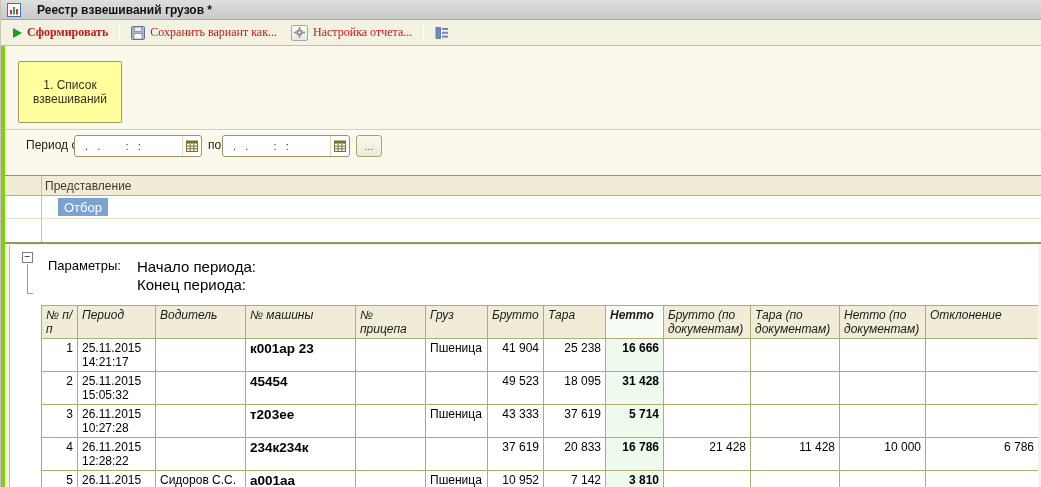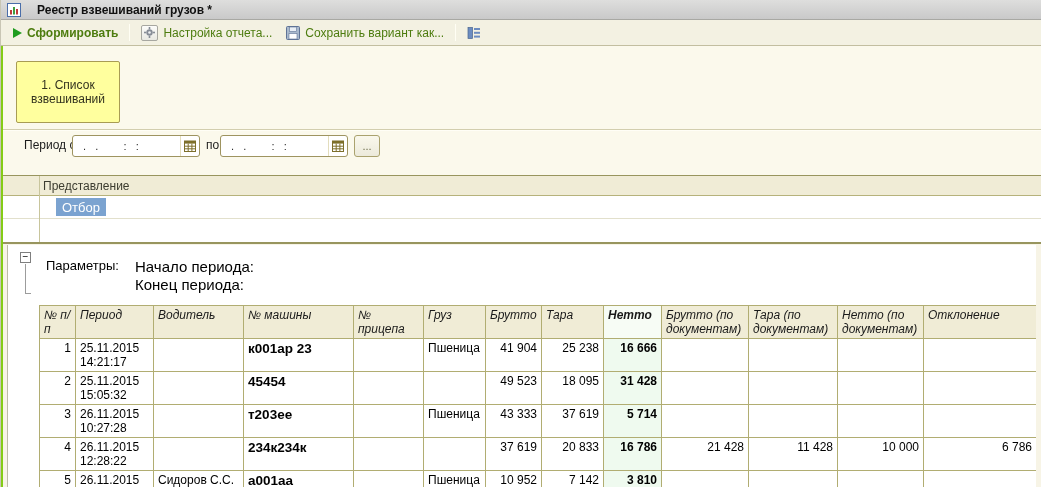--- a/index.html
+++ b/index.html
@@ -26,36 +26,36 @@
   .toolbar {
     position: absolute; left: 0; top: 20px; right: 0; height: 26px;
     background: var(--toolbar_bg, #f3f1e2);
     border-bottom: 1px solid #c2bea0;
     display: flex; align-items: center; padding-left: 5px;
   }
   .tb-btn {
     display: inline-flex; align-items: center; gap: 5px;
     padding: 2px 6px; height: 22px; cursor: default; border: 1px solid transparent; border-radius: 2px;
   }
-  .tb-btn .tb-label { white-space: nowrap; color: #4d7c0f; }
+  .tb-btn .tb-label { white-space: nowrap; color: #b91c1c; font-family: Liberation Serif, serif; }
   .tb-btn .bold { font-weight: bold; }
   .tb-sep { width: 1px; height: 17px; background: #bcb89b; margin: 0 4px; border-right: 1px solid #fffef4; }
   .play-icon {
     width: 0; height: 0;
     border-left: 9px solid #1f9c1f;
     border-top: 5px solid transparent;
     border-bottom: 5px solid transparent;
   }
   .icon-box {
     width: 17px; height: 16px; display: inline-flex; align-items: center; justify-content: center;
     border: 1px solid #a7a7a0; background: linear-gradient(#fcfcfa, #e8e8e2); border-radius: 2px;
   }
 
   
-  .content { position: absolute; left: 0; top: 46px; right: 0; bottom: 0; background: var(--content_bg, #fbf9ec); border-left: 2px solid #84cc16; }
+  .content { position: absolute; left: 0; top: 46px; right: 0; bottom: 0; background: var(--content_bg, #fbf9ec); border-left: 4px solid #84cc16; }
 
   .tab {
     position: absolute; left: 13px; top: 15px; width: 104px; height: 62px;
     background: var(--tab_yellow, #ffff9e);
     border: 1px solid #a89c54; border-radius: 2px;
     display: flex; align-items: center; justify-content: center; text-align: center;
     color: #33331f; padding: 4px; line-height: 14px; cursor: default;
   }
   .hline { position: absolute; left: 0; right: 0; height: 0; border-top: 1px solid #d2ceae; border-bottom: 1px solid #fffef6; }
   .hline.l1 { top: 83px; }
@@ -164,41 +164,41 @@
     <span class="title-text">Реестр взвешиваний грузов *</span>
   </div>
 
   <div class="toolbar">
     <div class="tb-btn">
       <span class="play-icon"></span>
       <span class="tb-label bold">Сформировать</span>
     </div>
     <div class="tb-sep"></div>
     <div class="tb-btn">
+      <span style="display:inline-flex;">
+        <svg width="14" height="14" viewBox="0 0 14 14">
+          <rect x="0.5" y="0.5" width="13" height="13" rx="1" fill="#a9b9cd" stroke="#5f7396"></rect>
+          <rect x="3.5" y="1" width="7" height="4.5" fill="#e9eff6" stroke="#5f7396" stroke-width="0.6"></rect>
+          <rect x="3" y="7.5" width="8" height="5.5" fill="#ffffff" stroke="#5f7396" stroke-width="0.6"></rect>
+        </svg>
+      </span>
+      <span class="tb-label">Сохранить вариант как...</span>
+    </div>
+    <div class="tb-btn">
       <span class="icon-box">
         <svg width="11" height="11" viewBox="0 0 11 11">
           <circle cx="5.5" cy="5.5" r="3.2" fill="#868c96"></circle>
           <circle cx="5.5" cy="5.5" r="1.3" fill="#eef0f2"></circle>
           <rect x="4.7" y="0" width="1.6" height="2.2" fill="#868c96"></rect>
           <rect x="4.7" y="8.8" width="1.6" height="2.2" fill="#868c96"></rect>
           <rect x="0" y="4.7" width="2.2" height="1.6" fill="#868c96"></rect>
           <rect x="8.8" y="4.7" width="2.2" height="1.6" fill="#868c96"></rect>
         </svg>
       </span>
       <span class="tb-label">Настройка отчета...</span>
-    </div>
-    <div class="tb-btn">
-      <span style="display:inline-flex;">
-        <svg width="14" height="14" viewBox="0 0 14 14">
-          <rect x="0.5" y="0.5" width="13" height="13" rx="1" fill="#a9b9cd" stroke="#5f7396"></rect>
-          <rect x="3.5" y="1" width="7" height="4.5" fill="#e9eff6" stroke="#5f7396" stroke-width="0.6"></rect>
-          <rect x="3" y="7.5" width="8" height="5.5" fill="#ffffff" stroke="#5f7396" stroke-width="0.6"></rect>
-        </svg>
-      </span>
-      <span class="tb-label">Сохранить вариант как...</span>
     </div>
     <div class="tb-sep"></div>
     <div class="tb-btn">
       <span style="display:inline-flex;">
         <svg width="14" height="14" viewBox="0 0 14 14">
           <rect x="1" y="1.5" width="4.5" height="11" fill="#6c8cc0" stroke="#49648e" stroke-width="0.7"></rect>
           <rect x="7" y="2" width="6" height="2" fill="#6c8cc0"></rect>
           <rect x="7" y="5.8" width="6" height="2" fill="#6c8cc0"></rect>
           <rect x="7" y="9.6" width="6" height="2" fill="#6c8cc0"></rect>
         </svg>

